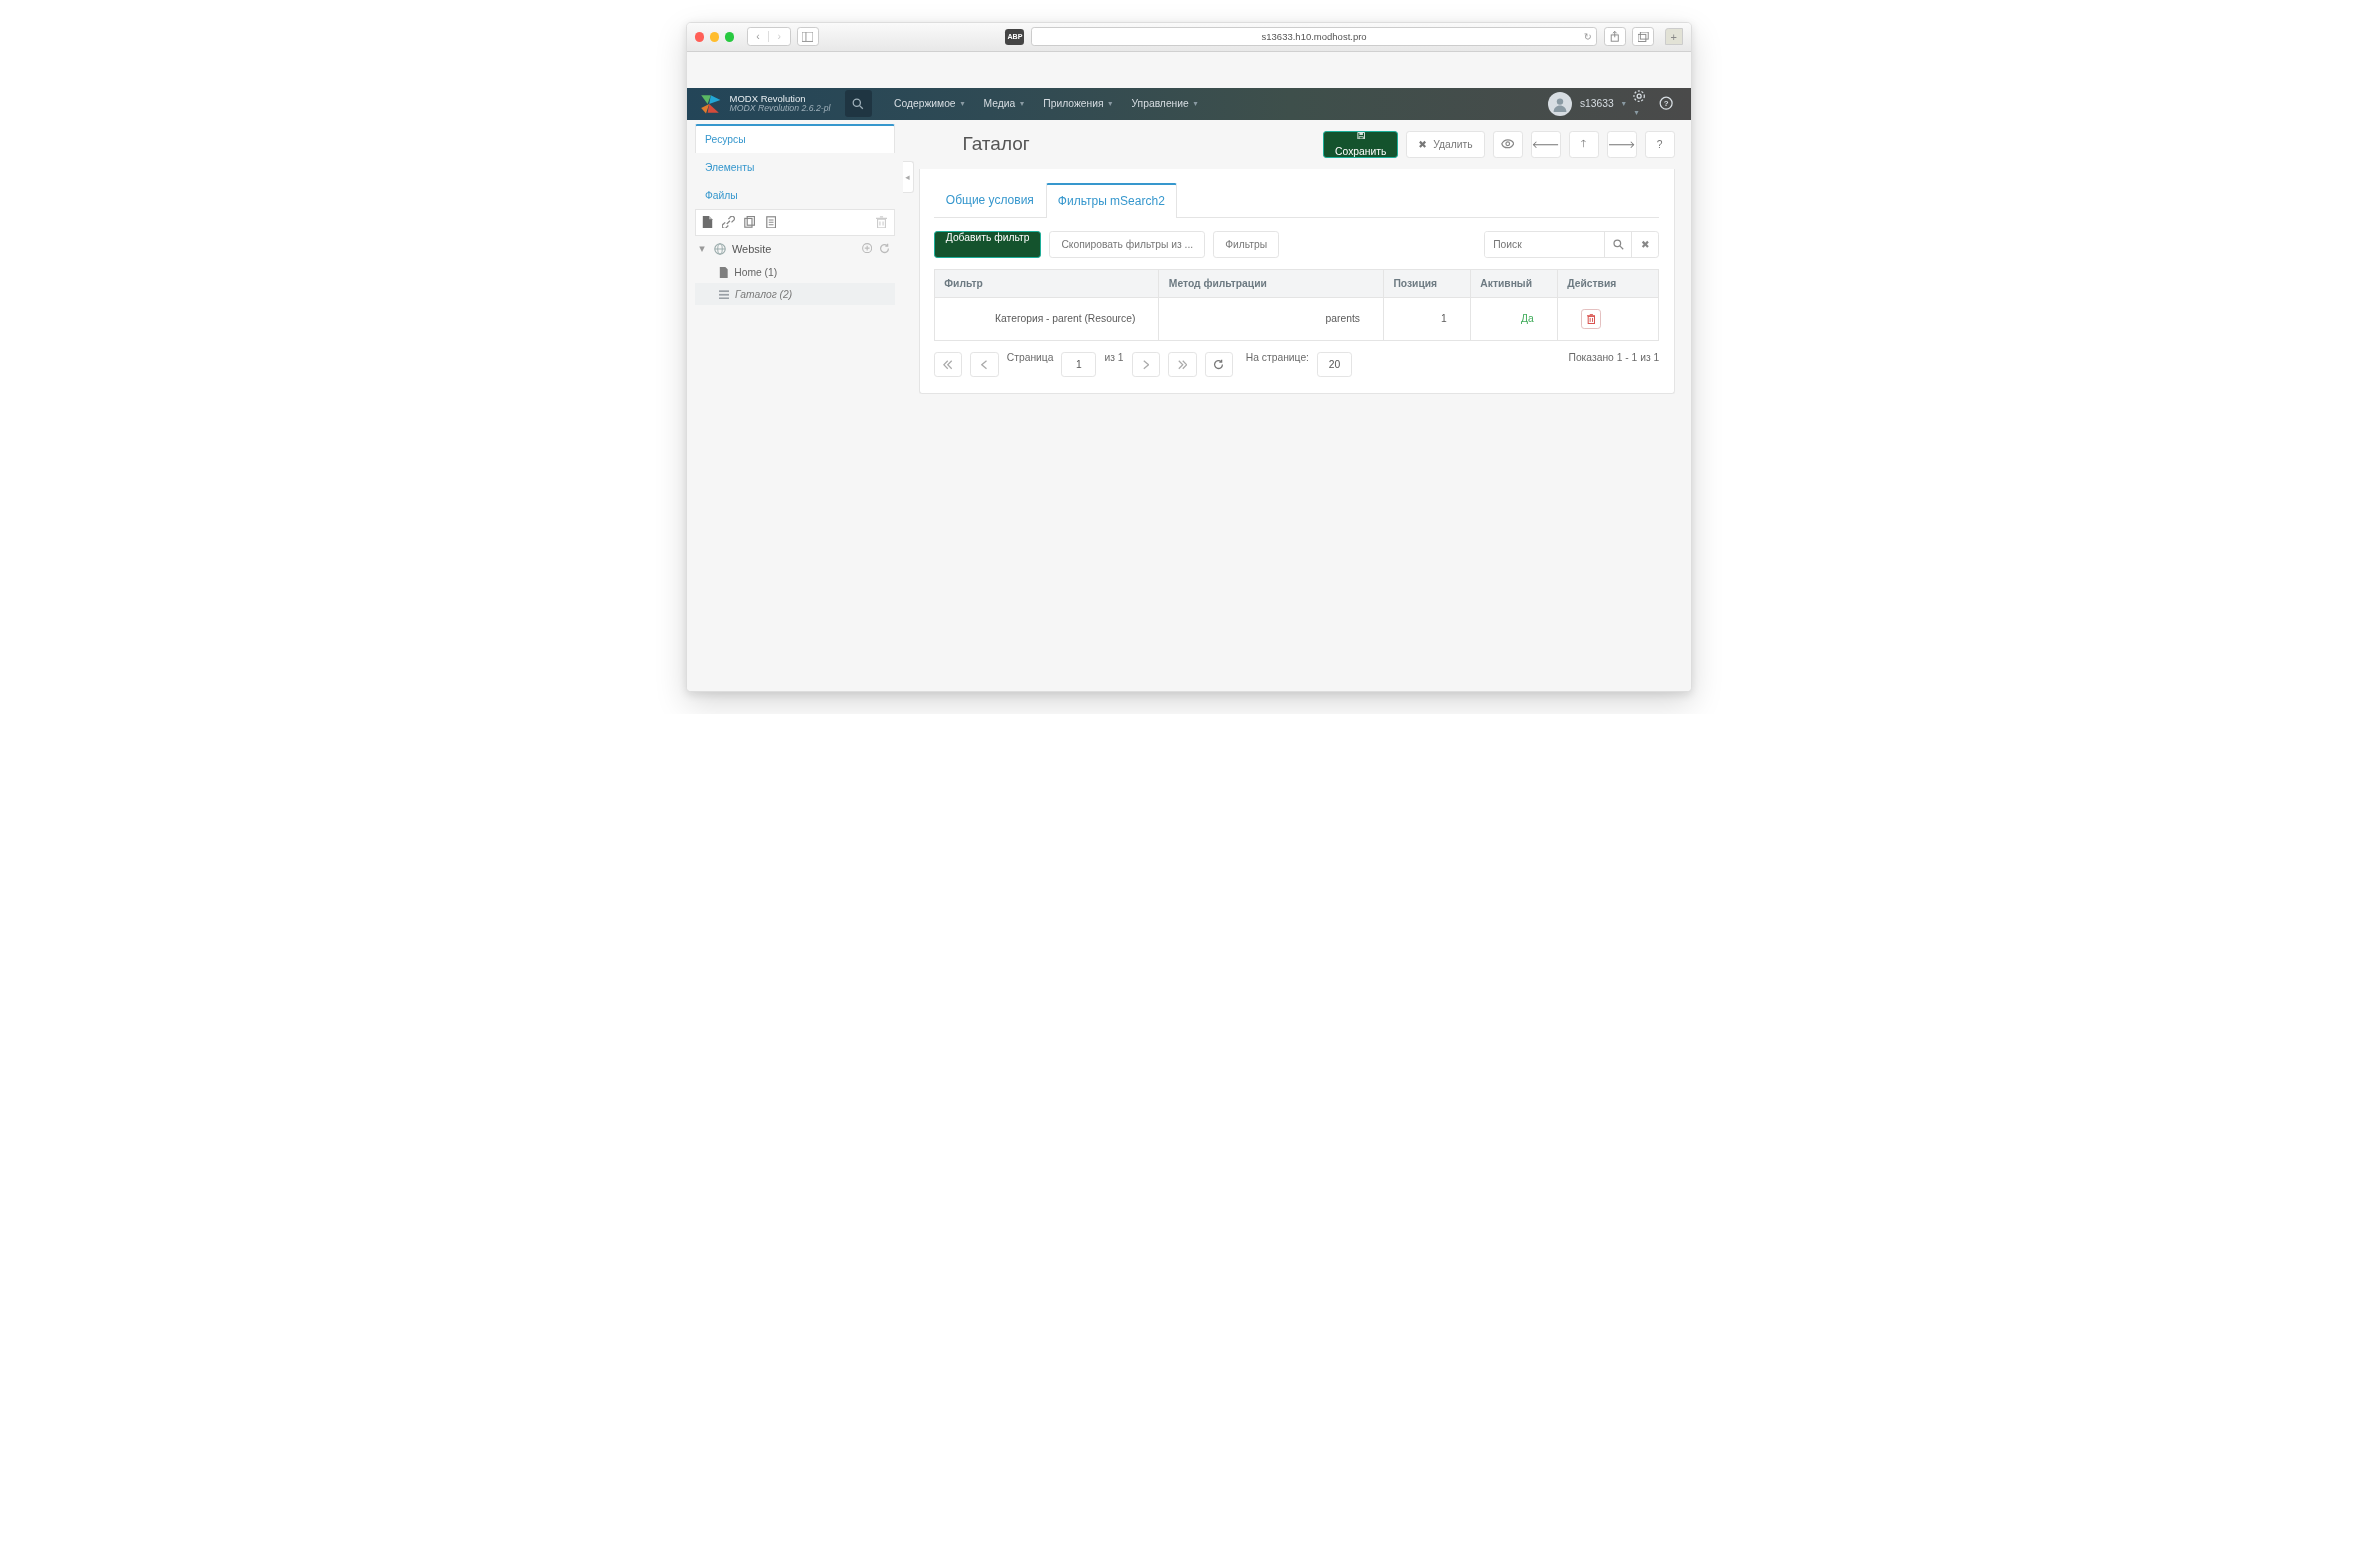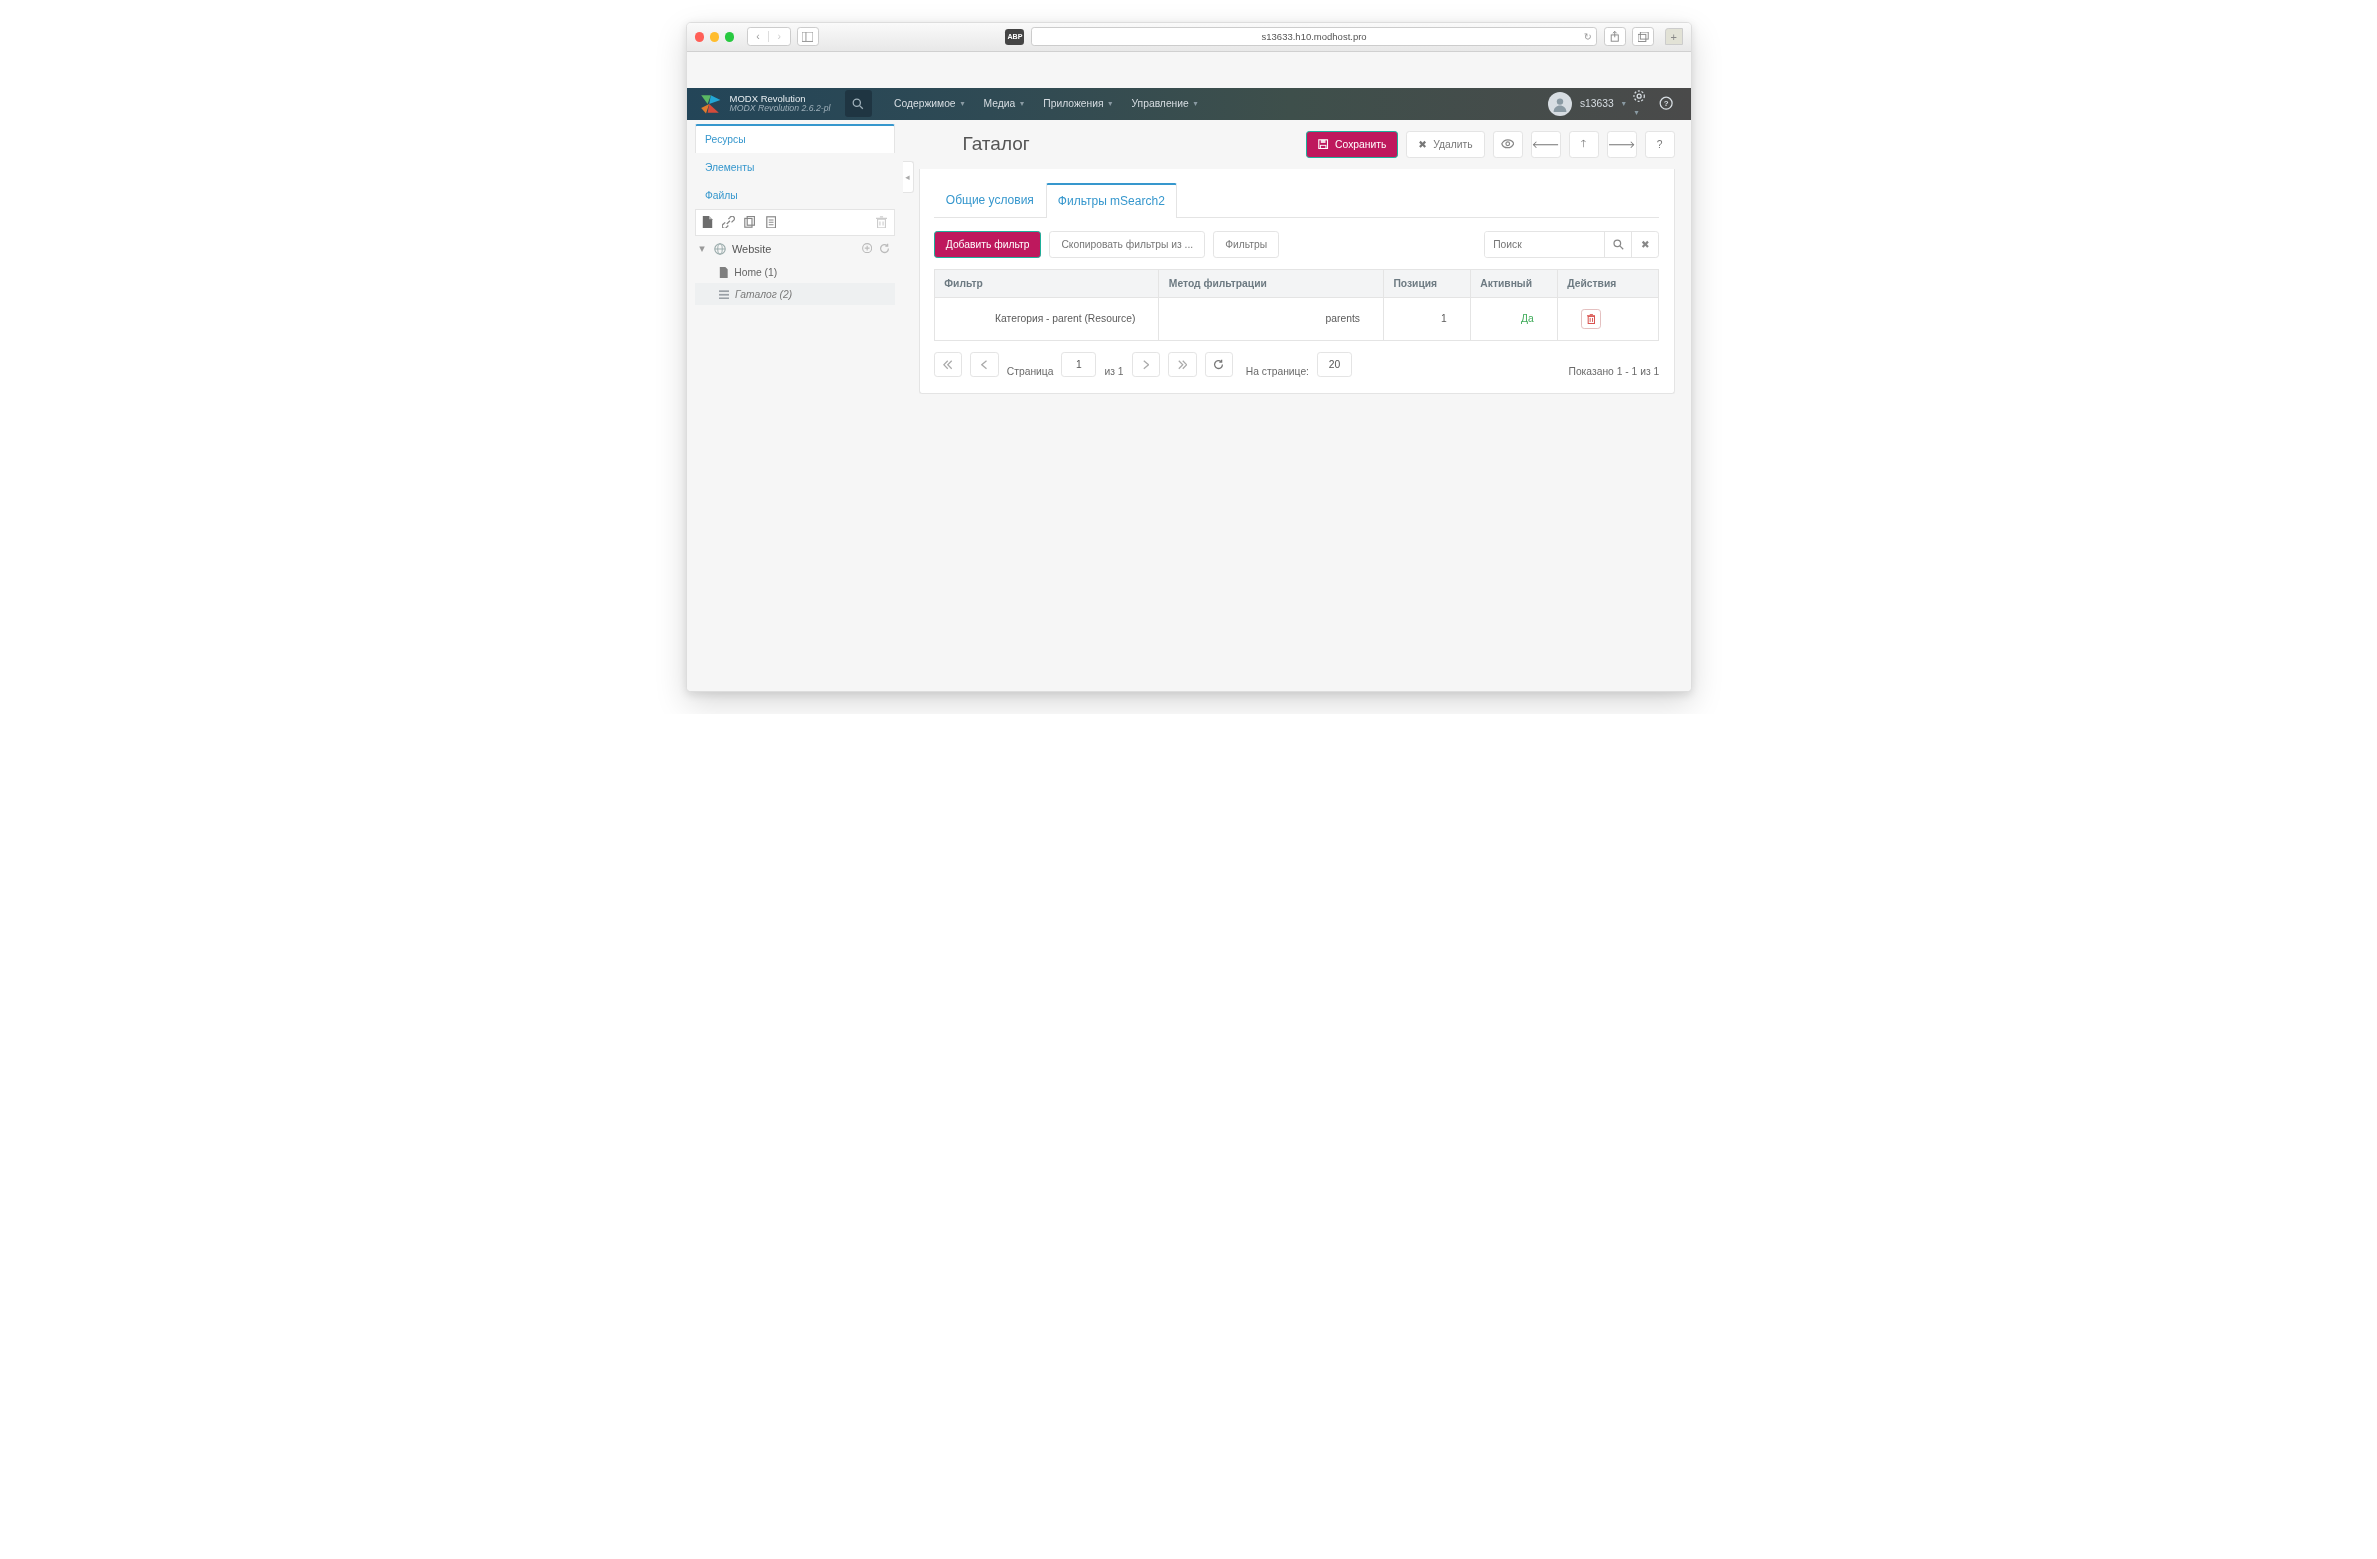--- a/index.html
+++ b/index.html
@@ -85,21 +85,21 @@
   .action-zone{
     background:#fff; border-bottom:0.8px solid #e4e4e4;
     display:flex; align-items:center; padding:11px 16px; gap:8px;
   }
   .page-title{ font-size:19px; color:#555; font-weight:400; flex:1;margin-left:44px;}
   .btn{
     height:27px; padding:0 11px; border:0.8px solid #e4e4e4; border-radius:3.2px;
     background:#fff; color:#777; display:flex;align-items:center;gap:6.3px;font-size:10.3px;
     cursor:pointer;
   }
-  .btn-teal{ background:#be185d; border-color:#1caf9a; color:#fff;}
+  .btn-teal{ background:#14532d; border-color:#1caf9a; color:#fff;flex-direction:column;}
   .btn-icon-only{ width:30px; padding:0; justify-content:center;}
   
   .workspace{
     display:flex; background:#f6f6f6; min-height:571px; position:relative;
   }
   
   .sidebar-wrap{ width:216px; padding:0 8px; position:relative;}
   .side-tabs{ display:flex; border-bottom:0.8px solid #e4e4e4; margin-top:4.8px;flex-direction:column;}
   .side-tab{
     padding:8px 9.5px; color:#3697cd; font-size:10.3px; cursor:pointer;
@@ -181,21 +181,21 @@
   table.grid td{
     border:0.8px solid #e4e4e4; padding:11px 23px; font-size:10.3px; color:#5a5a5a;text-align:right;
   }
   .txt-green{ color:#3eab58;}
   .del-btn{
     width:20.6px;height:20.6px;border:0.8px solid #e4c0c0; background:#fff; border-radius:3.2px;
     display:flex;align-items:center;justify-content:center;color:#d9534f;cursor:pointer;
   }
   
   .pager{
-    display:flex; align-items:flex-end; gap:8px; padding:11px 0 1.6px 0;
+    display:flex; align-items:flex-start; gap:8px; padding:11px 0 1.6px 0;
     color:#6a6a6a; font-size:10.3px;
   }
   .pbtn{
     width:28.5px;height:25px;border:0.8px solid #e4e4e4;border-radius:3.2px;background:#fff;
     display:flex;align-items:center;justify-content:center;color:#888;cursor:pointer;
   }
   .pager .pinput{
     width:35px;height:25px;border:0.8px solid #e4e4e4;border-radius:3.2px;background:#fff;
     text-align:center;font-size:10.3px;color:#555;
   }

